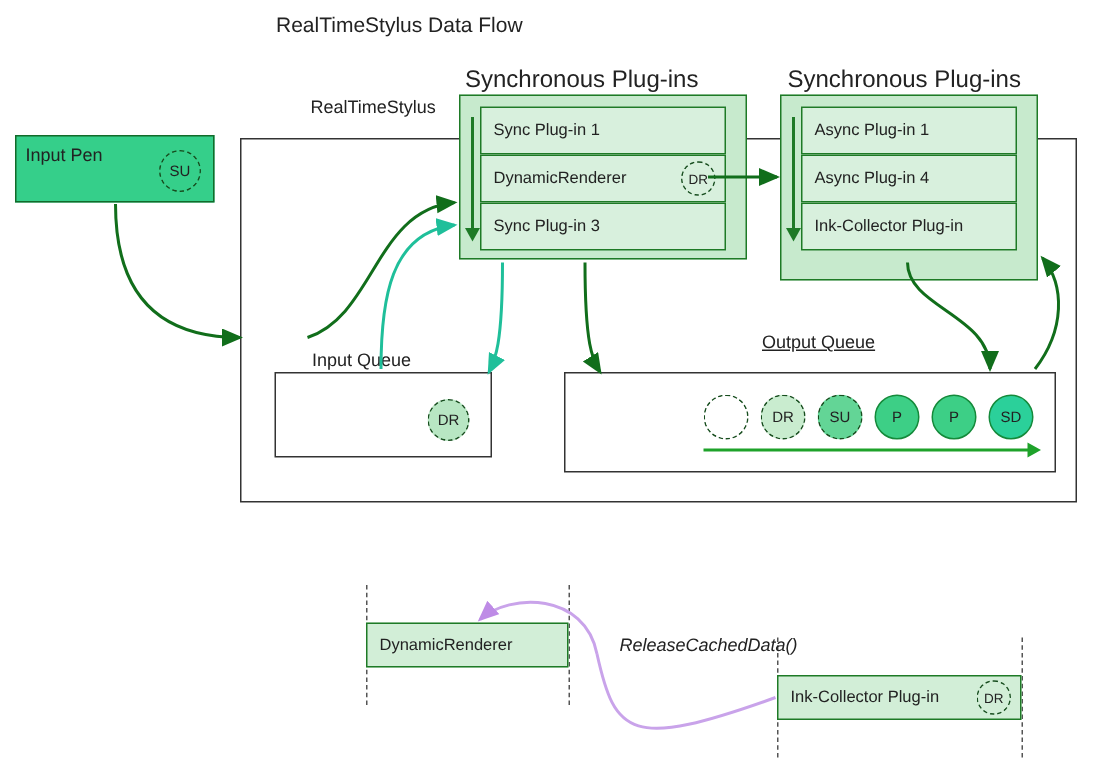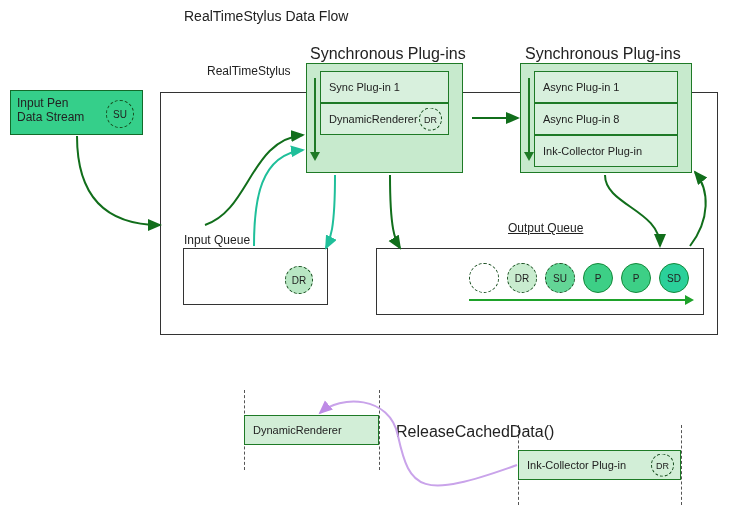--- a/index.html
+++ b/index.html
@@ -18,81 +18,83 @@
   .title { font-size: 14px; top: 8px; left: 184px; }
   
   .rts-box { border: 1px solid #333; left: 160px; top: 92px; width: 558px; height: 243px; }
   .rts-label { left:178px; top:64px;margin-left:29px; }
   
   .pen-box { left:10px; top:90px; width:133px; height:45px; border:1px solid #126b2a; background:#35cf8a; padding:5px 6px; }
   .pen-circle { position:absolute; right:8px; top:9px; width:26px; height:26px; border:1px dashed #174d1e; border-radius:50%; display:flex; align-items:center; justify-content:center; font-size:10px; background:rgba(255,255,255,0.0); }
   
   .sec-label { font-size:16px; }
   
-  .sync-box { left:306px; top:63px; width:157px; height:110px; border:1px solid #1e7a26; background:#c7eacd; }
+  .sync-box { left:306px; top:63px; width:192px; height:110px; border:1px solid #1e7a26; background:#c7eacd; }
   .sync-label { left:310px; top:45px; }
   .plugin-row { position:absolute; left:13px; right:13px; height:30px; border:1px solid #1e7a26; background:#d8f0dd; padding-left:8px; display:flex; align-items:center; font-size:11px; }
   .plugin-small-circle { position:absolute; right:6px; top:50%; transform:translateY(-50%); width:21px; height:21px; border:1px dashed #174d1e; border-radius:50%; display:flex; align-items:center; justify-content:center; font-size:9px; }
   
-  .async-box { left:520px; top:63px; width:172px; height:110px; border:1px solid #1e7a26; background:#c7eacd; }
+  .async-box { left:520px; top:63px; width:172px; height:124px; border:1px solid #1e7a26; background:#c7eacd; }
   .async-label { left:525px; top:45px; }
   
   .inputq { left:183px; top:248px; width:145px; height:57px; border:1px solid #333; background:#fff; }
-  .inputq-label { left:184px; top:233px;text-align:right; }
+  .inputq-label { left:208px; top:233px;text-align:right; }
   .inputq-circle { position:absolute; right:14px; bottom:10px; width:26px; height:26px; border:1px dashed #174d1e; border-radius:50%; background:#b8e6c3; display:flex; align-items:center; justify-content:center; font-size:10px; }
   
   .outputq { left:376px; top:248px; width:328px; height:67px; border:1px solid #333; background:#fff; }
   .outputq-label { left:508px; top:221px;text-decoration:underline; }
   .oq-circle { position:absolute; top:14px; width:28px; height:28px; border-radius:50%; display:flex; align-items:center; justify-content:center; font-size:10px; }
   
   .arrow-line-h { position:absolute; height:2px; background:#1ea22a; }
   .arrow-head-r { position:absolute; width:0; height:0; border-top:5px solid transparent; border-bottom:5px solid transparent; border-left:9px solid #1ea22a; }
   .down-arrow { position:absolute; width:0; border-left:2px solid #1e7a26; }
   .down-arrow-head { position:absolute; width:0; height:0; border-left:5px solid transparent; border-right:5px solid transparent; border-top:9px solid #1e7a26; }
   
   .dr-block { left:244px; top:415px; width:135px; height:30px; border:1px solid #1e7a26; background:#d2eed7; display:flex; align-items:center; padding-left:8px; font-size:11px; }
   .ink-block { left:518px; top:450px; width:163px; height:30px; border:1px solid #1e7a26; background:#d2eed7; display:flex; align-items:center; padding-left:8px; font-size:11px; position:absolute; }
   .dash-v { position:absolute; width:0; border-left:1px dashed #555; }
-  .rcd-label { left:396px; top:423px; font-size:16px; }
+  .rcd-label { left:413px; top:423px; font-size:12px;font-style:italic; }
   svg.overlay { position:absolute; left:0; top:0; width:740px; height:519px; pointer-events:none; }
 </style>
 </head>
 <body>
 
 <div class="abs title">RealTimeStylus Data Flow</div>
 
 <div class="abs pen-box">
   <div>Input Pen</div>
-  <div>Data Stream</div>
   <div class="pen-circle">SU</div>
 </div>
 
 <div class="abs rts-label">RealTimeStylus</div>
 <div class="abs rts-box"></div>
 
 <div class="abs sec-label sync-label">Synchronous Plug-ins</div>
 <div class="abs sync-box">
   <div class="plugin-row" style="top:7px;">
     <span>Sync Plug-in 1</span>
   </div>
   <div class="plugin-row" style="top:39px;">
     <span>DynamicRenderer</span>
     <div class="plugin-small-circle">DR</div>
   </div>
+  <div class="plugin-row" style="top:71px;">
+    <span>Sync Plug-in 3</span>
+  </div>
   <div class="down-arrow" style="left:7px; top:14px; height:74px;"></div>
   <div class="down-arrow-head" style="left:3px; top:88px;"></div>
 </div>
 
 <div class="abs sec-label async-label">Synchronous Plug-ins</div>
 <div class="abs async-box">
   <div class="plugin-row" style="top:7px;">
     <span>Async Plug-in 1</span>
   </div>
   <div class="plugin-row" style="top:39px;">
-    <span>Async Plug-in 8</span>
+    <span>Async Plug-in 4</span>
   </div>
   <div class="plugin-row" style="top:71px;">
     <span>Ink-Collector Plug-in</span>
   </div>
   <div class="down-arrow" style="left:7px; top:14px; height:74px;"></div>
   <div class="down-arrow-head" style="left:3px; top:88px;"></div>
 </div>
 
 <div class="abs inputq-label">Input Queue</div>
 <div class="abs inputq">

